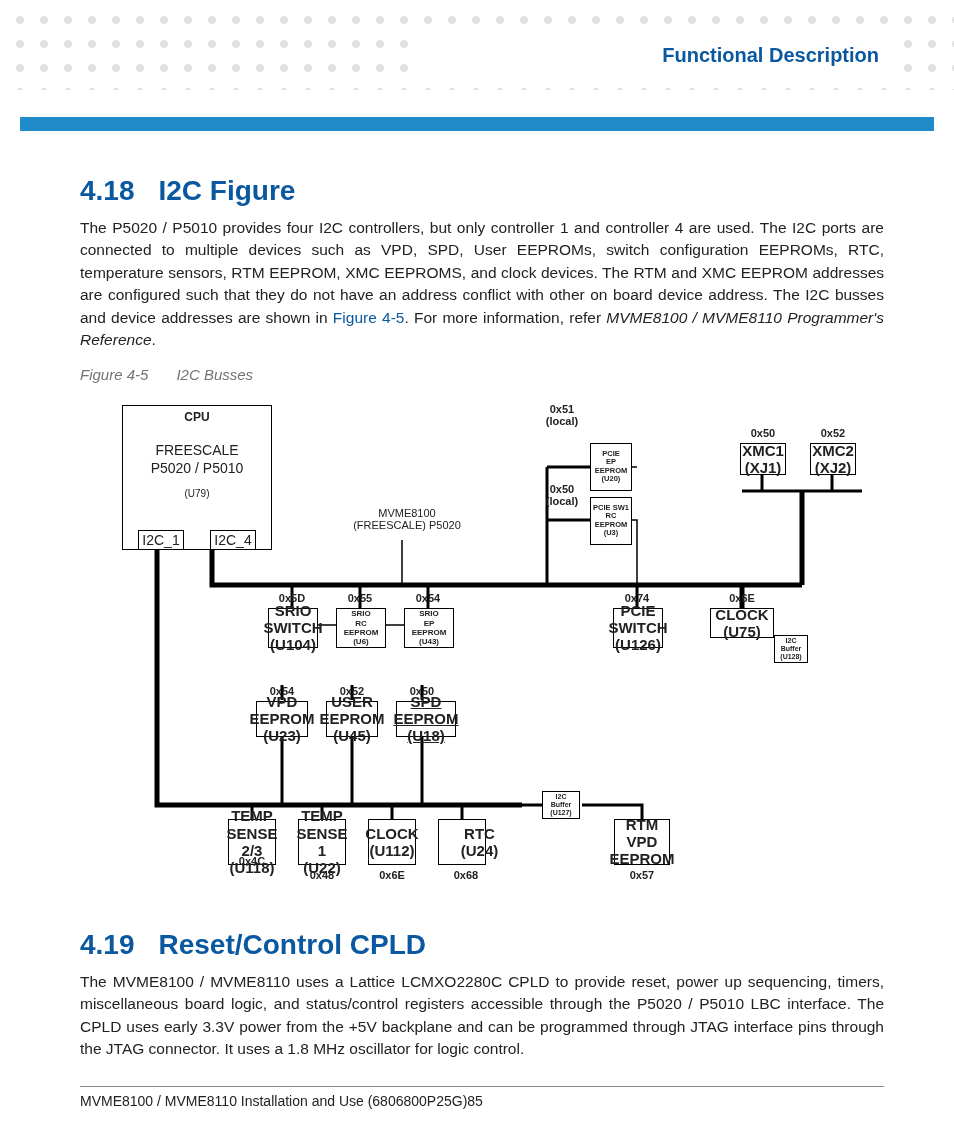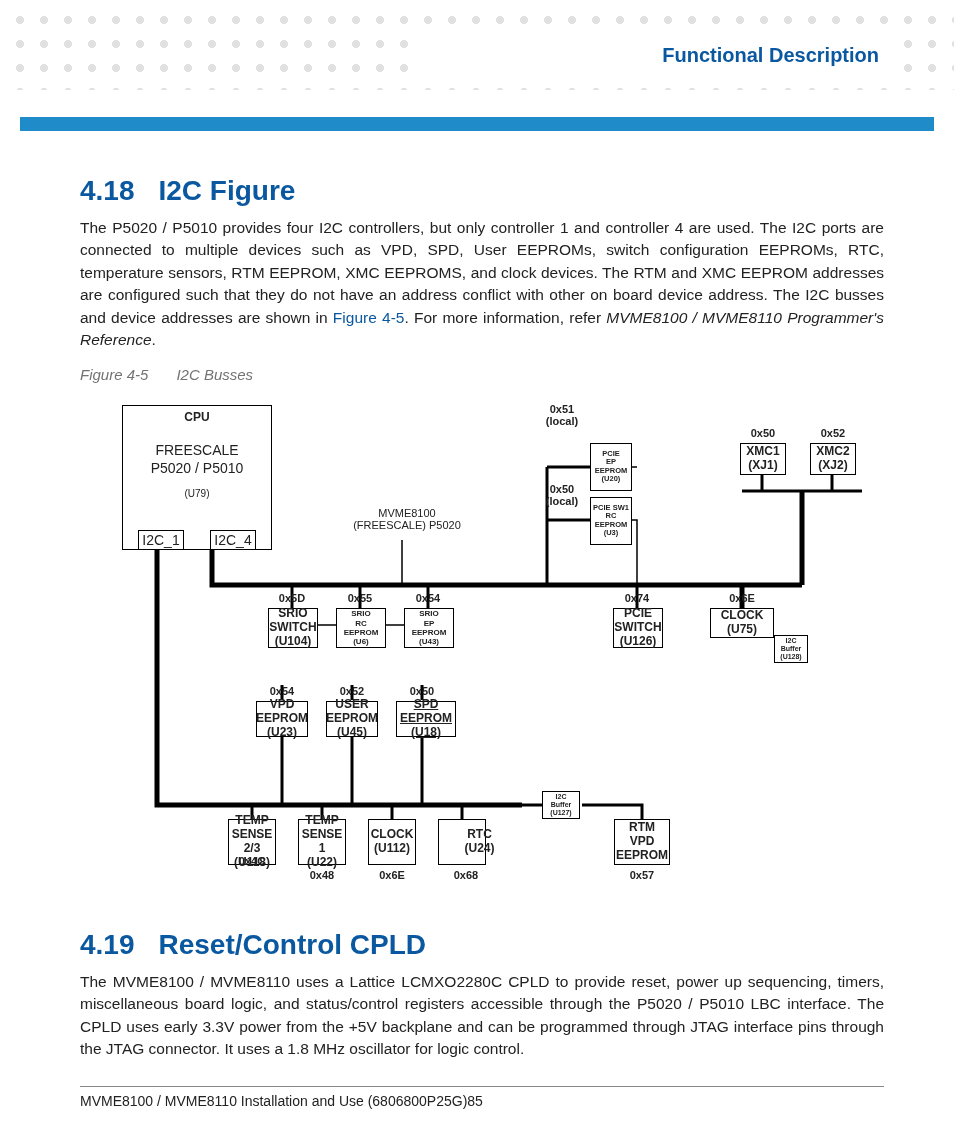--- a/index.html
+++ b/index.html
@@ -84,21 +84,21 @@
     width: 760px;
     height: 510px;
     margin: 0 auto 18px auto;
     font-family: Arial, sans-serif;
   }
   .box {
     position: absolute;
     border: 1.8px solid #000;
     background: #fff;
     text-align: center;
-    font-size: 12px;
+    font-size: 15px;
     font-weight: 700;
     line-height: 1.15;
     display: flex;
     flex-direction: column;
     justify-content: center;
     align-items: center;
     padding: 2px;
     box-sizing: border-box;
   }
   .addr {

